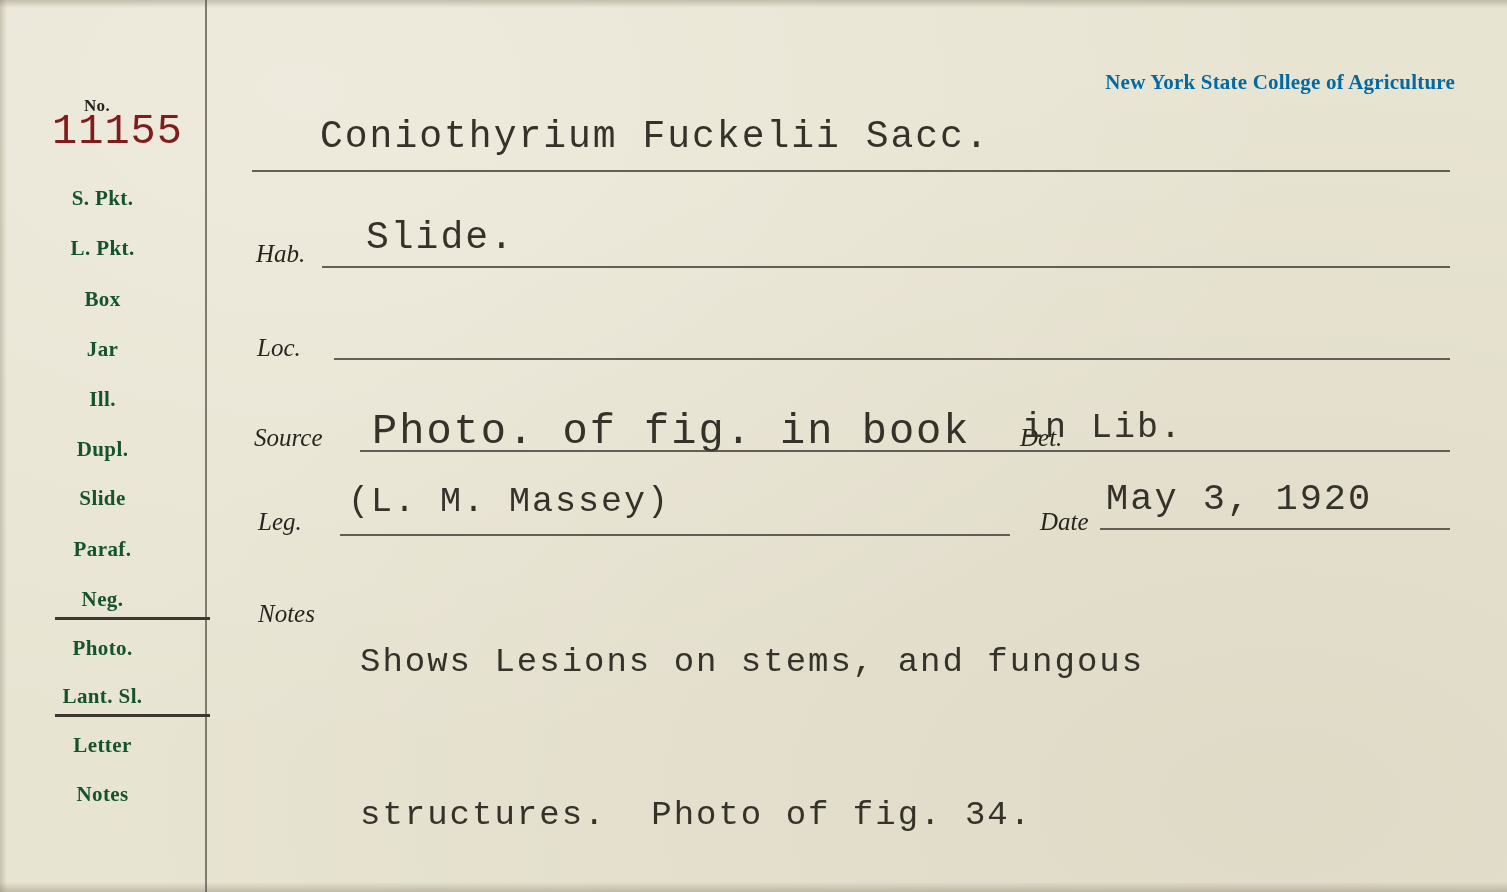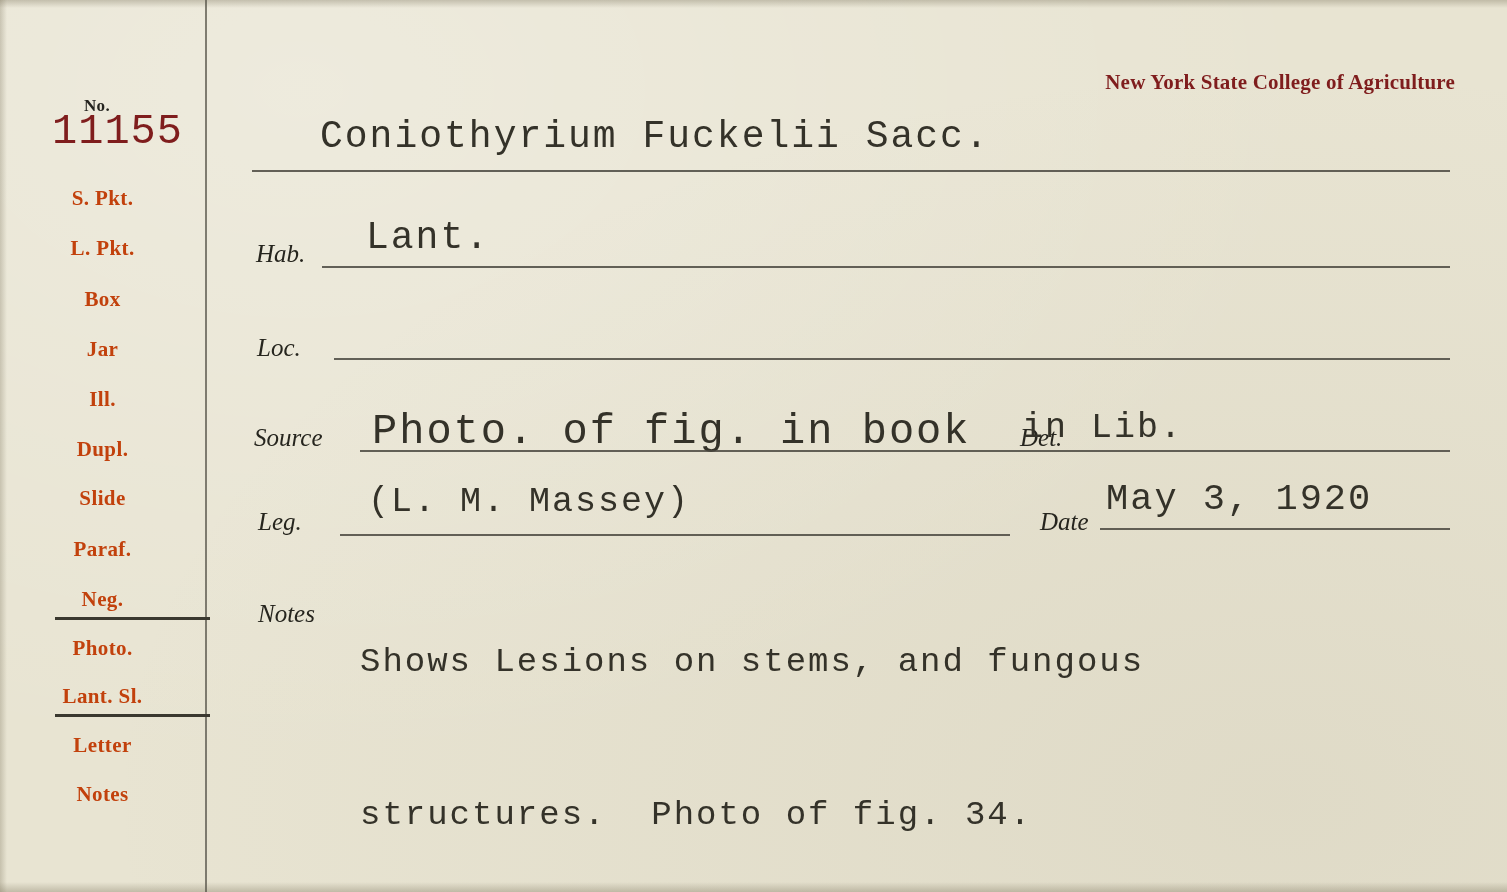--- a/index.html
+++ b/index.html
@@ -79,39 +79,39 @@
     color: #7f1d1d;
   }
   .idx-item {
     position: absolute;
     left: 0;
     width: 205px;
     text-align: center;
     font-size: 21px;
     font-weight: bold;
     letter-spacing: 0.4px;
-    color: #c2410c;
+    color: #14532d;
   }
   .idx-rule {
     position: absolute;
     left: 55px;
     width: 155px;
     height: 3px;
     background: #3a382f;
   }
 
   
   .college {
     position: absolute;
     right: 52px;
     top: 70px;
     font-size: 21px;
     font-weight: bold;
     letter-spacing: 0.2px;
-    color: #7f1d1d;
+    color: #0369a1;
     white-space: nowrap;
   }
 
   .type {
     font-family: "Liberation Mono", monospace;
     color: #343229;
     white-space: pre;
   }
 
   .field-label {
@@ -153,21 +153,21 @@
   }
   .det-val {
     position: absolute;
     left: 1022px;
     top: 408px;
     font-size: 35px;
     letter-spacing: 2px;
   }
   .leg-val {
     position: absolute;
-    left: 368px;
+    left: 348px;
     top: 482px;
     font-size: 35px;
     letter-spacing: 2px;
   }
   .date-val {
     position: absolute;
     left: 1106px;
     top: 478px;
     font-size: 37px;
     letter-spacing: 2px;
@@ -213,21 +213,21 @@
     <div class="idx-item" style="top:733px;">Letter</div>
     <div class="idx-item" style="top:782px;">Notes</div>
   </div>
 
   <div class="college">New York State College of Agriculture</div>
 
   <div class="type taxon">Coniothyrium Fuckelii Sacc.</div>
   <div class="rule" style="left:252px; top:170px; width:1198px;"></div>
 
   <div class="field-label" style="left:256px; top:240px;">Hab.</div>
-  <div class="type hab-val">Lant.</div>
+  <div class="type hab-val">Slide.</div>
   <div class="rule" style="left:322px; top:266px; width:1128px;"></div>
 
   <div class="field-label" style="left:257px; top:334px;">Loc.</div>
   <div class="type" style="position:absolute; left:340px; top:320px; font-size:35px;"></div>
   <div class="rule" style="left:334px; top:358px; width:1116px;"></div>
 
   <div class="field-label" style="left:254px; top:424px;font-style:italic;">Source</div>
   <div class="type source-val">Photo. of fig. in book</div>
   <div class="field-label" style="left:1020px; top:424px;">Det.</div>
   <div class="type det-val">in Lib.</div>

